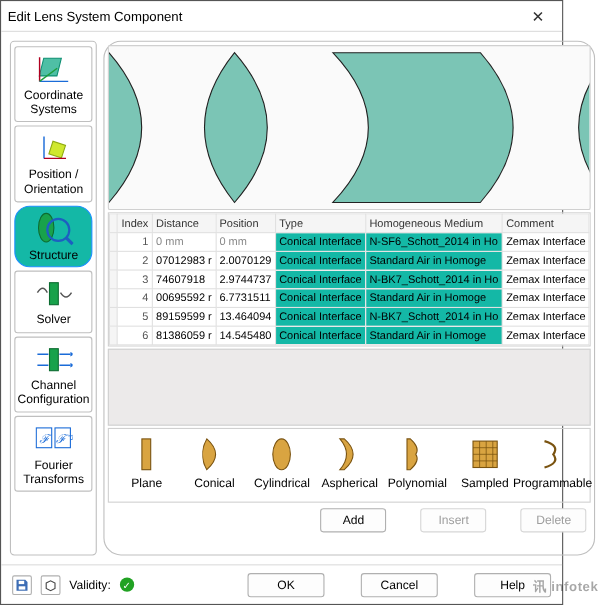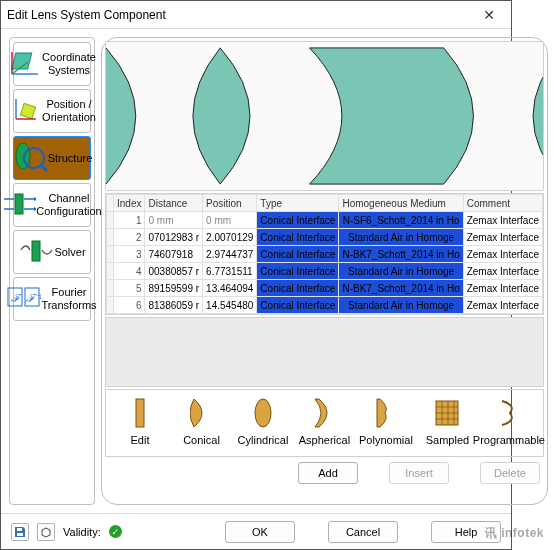--- a/index.html
+++ b/index.html
@@ -10,36 +10,36 @@
 
 .titlebar { height: 28px; display: flex; align-items: center; padding: 0 6px; border-bottom: 1px solid #dcdcdc; }
 .titlebar .title { flex: 1; font-size: 12px; }
 .close-x { width: 32px; height: 22px; display: flex; align-items: center; justify-content: center; font-size: 14px; color: #333; }
 
 
 .body { flex: 1; display: flex; padding: 8px; gap: 6px; min-height: 0; }
 
 
 .sidebar { width: 86px; border: 1px solid #bfbfbf; border-radius: 4px; display: flex; flex-direction: column; padding: 4px 3px; gap: 3px; }
-.sb-item { border: 1px solid #bfbfbf; border-radius: 3px; background: #fff; display: flex; flex-direction: row; align-items: center; justify-content: center; padding: 4px 2px; text-align: center; line-height: 1.15; cursor: default; }
-.sb-item.active { border-color: #1e90ff; background: #a16207; }
+.sb-item { border: 1px solid #bfbfbf; border-radius: 3px; background: #fff; display: flex; flex-direction: column; align-items: center; justify-content: center; padding: 4px 2px; text-align: center; line-height: 1.15; cursor: default; }
+.sb-item.active { border-color: #1e90ff; background: #14b8a6; border-radius: 14px; }
 .sb-icon { width: 36px; height: 32px; display: flex; align-items: center; justify-content: center; margin-bottom: 2px; }
 
 
 .content { flex: 1; border: 1px solid #bfbfbf; border-radius: 16px; display: flex; flex-direction: column; min-height: 0; padding: 3px; gap: 2px; }
 
 .lens-preview { height: 150px; background: #fafafa; border: 1px solid #d0d0d0; border-radius: 2px; overflow: hidden; }
 
 
 .table-wrap { border: 1px solid #d0d0d0; overflow: hidden; }
 table { border-collapse: collapse; width: 100%; background: #fff; }
 th, td { border: 1px solid #e0e0e0; padding: 1px 3px; font-size: 10px; white-space: nowrap; overflow: hidden; text-align: left; height: 17px; }
 th { background: #f5f5f5; font-weight: normal; color: #333; }
 td.idx { width: 28px; text-align: right; color: #555; }
-td.yel { background: #1d4ed8; text-align: center; }
+td.yel { background: #14b8a6; }
 .blank-cell { width: 12px; background: #f5f5f5; }
 
 .gray-gap { height: 70px; background: #eceaea; border: 1px solid #d0d0d0; }
 
 
 .palette { border: 1px solid #d0d0d0; padding: 6px 6px 10px; display: flex; justify-content: space-between; gap: 2px; }
 .pal-item { display: flex; flex-direction: column; align-items: center; gap: 4px; width: 56px; }
 .pal-icon { width: 30px; height: 34px; display:flex;align-items:center;justify-content:center; }
 
 
@@ -96,45 +96,45 @@
 
       <div class="sb-item active">
         <div class="sb-icon">
           <svg width="36" height="32" viewBox="0 0 36 32">
             <ellipse cx="11" cy="15" rx="7" ry="13" fill="#18a24b" stroke="#0c6c31"></ellipse>
             <circle cx="22" cy="17" r="10" fill="none" stroke="#1d5fc1" stroke-width="2"></circle>
             <line x1="29" y1="24" x2="35" y2="30" stroke="#1d5fc1" stroke-width="3"></line>
           </svg>
         </div>
         <span>Structure</span>
+      </div>
+
+      <div class="sb-item">
+        <div class="sb-icon">
+          <svg width="34" height="30" viewBox="0 0 34 30">
+            <rect x="13" y="5" width="8" height="20" fill="#18a24b" stroke="#0c6c31"></rect>
+            <path d="M2 14 Q7 6 11 14 M23 14 Q28 22 33 14" fill="none" stroke="#555" stroke-width="1.3"></path>
+          </svg>
+        </div>
+        <span>Solver</span>
       </div>
 
       <div class="sb-item">
         <div class="sb-icon">
           <svg width="34" height="30" viewBox="0 0 34 30">
             <rect x="13" y="5" width="8" height="20" fill="#18a24b" stroke="#0c6c31"></rect>
             <line x1="2" y1="10" x2="12" y2="10" stroke="#1a6bd8" stroke-width="1.5"></line>
             <line x1="2" y1="20" x2="12" y2="20" stroke="#1a6bd8" stroke-width="1.5"></line>
             <line x1="22" y1="10" x2="32" y2="10" stroke="#1a6bd8" stroke-width="1.5"></line>
             <line x1="22" y1="20" x2="32" y2="20" stroke="#1a6bd8" stroke-width="1.5"></line>
             <polygon points="32,8 36,10 32,12" fill="#1a6bd8"></polygon>
             <polygon points="32,18 36,20 32,22" fill="#1a6bd8"></polygon>
           </svg>
         </div>
         <span>Channel Configuration</span>
-      </div>
-
-      <div class="sb-item">
-        <div class="sb-icon">
-          <svg width="34" height="30" viewBox="0 0 34 30">
-            <rect x="13" y="5" width="8" height="20" fill="#18a24b" stroke="#0c6c31"></rect>
-            <path d="M2 14 Q7 6 11 14 M23 14 Q28 22 33 14" fill="none" stroke="#555" stroke-width="1.3"></path>
-          </svg>
-        </div>
-        <span>Solver</span>
       </div>
 
       <div class="sb-item">
         <div class="sb-icon">
           <svg width="34" height="26" viewBox="0 0 34 26">
             <rect x="1" y="3" width="14" height="18" fill="none" stroke="#1a6bd8"></rect>
             <text x="4" y="17" font-family="serif" font-style="italic" font-size="14" fill="#1a6bd8">ℱ</text>
             <rect x="18" y="3" width="14" height="18" fill="none" stroke="#1a6bd8"></rect>
             <text x="19" y="17" font-family="serif" font-style="italic" font-size="13" fill="#1a6bd8">ℱ⁻¹</text>
           </svg>
@@ -192,21 +192,21 @@
                 <td class="idx">3</td>
                 <td style="color:#000">74607918</td>
                 <td style="color:#000">2.9744737</td>
                 <td class="yel">Conical Interface</td>
                 <td class="yel">N-BK7_Schott_2014 in Ho</td>
                 <td>Zemax Interface</td>
               </tr>
               <tr>
                 <td class="blank-cell"></td>
                 <td class="idx">4</td>
-                <td style="color:#000">00380857 r</td>
+                <td style="color:#000">00695592 r</td>
                 <td style="color:#000">6.7731511</td>
                 <td class="yel">Conical Interface</td>
                 <td class="yel">Standard Air in Homoge</td>
                 <td>Zemax Interface</td>
               </tr>
               <tr>
                 <td class="blank-cell"></td>
                 <td class="idx">5</td>
                 <td style="color:#000">89159599 r</td>
                 <td style="color:#000">13.464094</td>
@@ -229,21 +229,21 @@
 
       <div class="gray-gap"></div>
 
       <div class="palette" id="palette">
           <div class="pal-item">
             <div class="pal-icon">
               <svg width="20" height="32">
                 <rect x="6" y="2" width="8" height="28" fill="#d9a441" stroke="#7a5310"></rect>
               </svg>
             </div>
-            <span>Edit</span>
+            <span>Plane</span>
           </div>
           <div class="pal-item">
             <div class="pal-icon">
               <svg width="22" height="32">
                 <path d="M4 2 Q20 16 4 30 Q-4 16 4 2Z" fill="#d9a441" stroke="#7a5310"></path>
               </svg>
             </div>
             <span>Conical</span>
           </div>
           <div class="pal-item">

